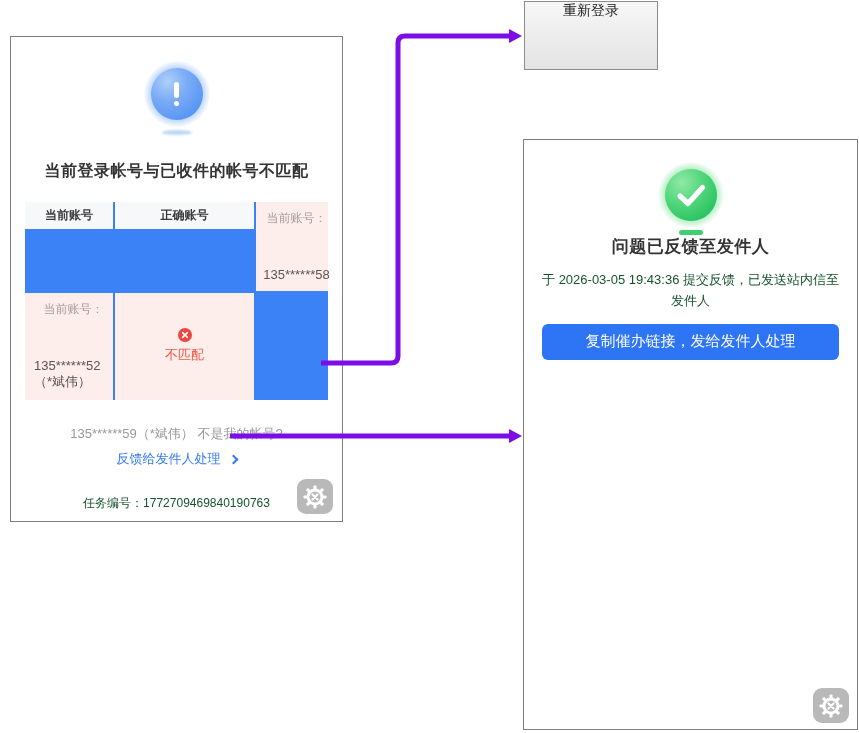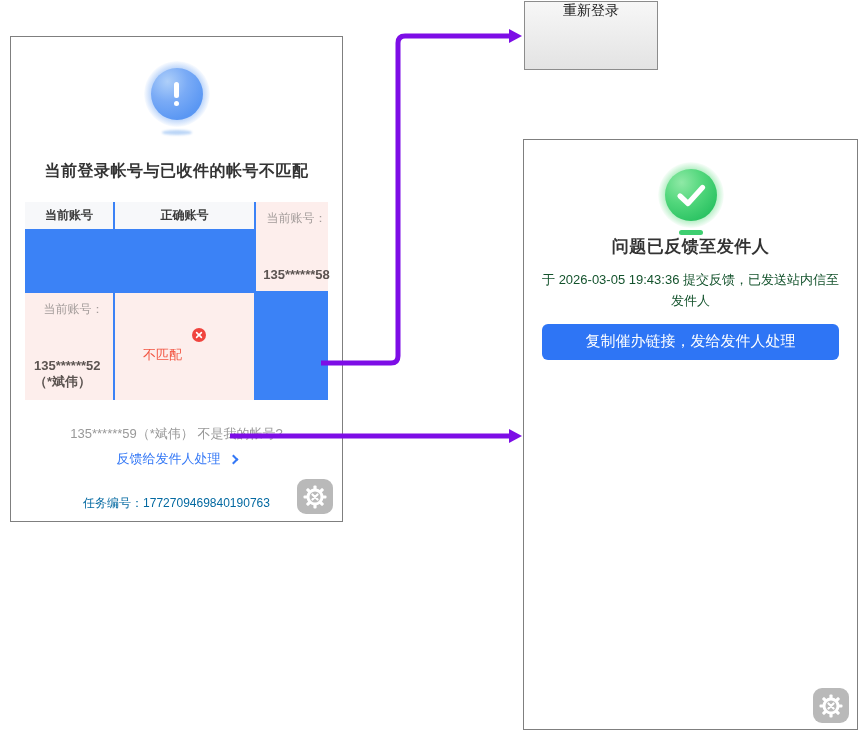--- a/index.html
+++ b/index.html
@@ -27,34 +27,34 @@
 
   
   .lp-title { margin-top:26px; font-size:16px; font-weight:bold; color:#333; letter-spacing:.5px; }
   .lp-sub { margin-top:12px; padding:0 12px; font-size:13px; color:#8a8f97; line-height:1.6; }
   .acct-table { margin:20px 14px 0; display:grid; grid-template-columns:88px 1fr 72px; gap:2px; background:#3b82f6; }
   .th { background:#f7f8fa; height:27px; display:flex; align-items:center; justify-content:center; gap:4px;
         font-size:12px; font-weight:bold; color:#3a3a3a; }
   .td { background:#fdeeec; padding:8px 0 9px; display:flex; flex-direction:column; justify-content:center; gap:4px; }
   .td-left { align-items:center; padding-left:9px; text-align:left;gap:40px; }
   .cell-label { font-size:12px; color:#a39c9a; }
-  .cell-value { font-size:13px; color:#5c5451;font-weight:bold; }
+  .cell-value { font-size:13px; color:#5c5451; }
   .badge-x { width:14px; height:14px; border-radius:50%; background:#f0443e; display:inline-flex; align-items:center; justify-content:center; margin:0 auto; }
   .mismatch-text { font-size:13px; color:#f25643; }
-  .td-match { align-items:flex-start;padding-left:28px; }
+  .td-match { align-items:center; }
 
   .btn-primary { margin:25px 14px 0; height:36px; border:none; width:calc(100% - 28px);
                  background:#2e75f5; color:#fff; font-size:15px; border-radius:6px; cursor:pointer;
                  display:flex; align-items:center; justify-content:center;
                  font-family:"Liberation Sans","DejaVu Sans",sans-serif; }
   .lp-gray { margin-top:25px; font-size:13px; color:#999; }
   .lp-link { margin-top:7px; font-size:13px; color:#3478f6; display:inline-flex; align-items:center; gap:8px; cursor:pointer; }
   .chev { width:7px; height:7px; border-top:2px solid #3478f6; border-right:2px solid #3478f6;
           transform:rotate(45deg); margin-left:1px; display:inline-block; }
-  .task-id { position:absolute; bottom:9px; left:0; width:100%; font-size:12px; color:#0369a1;text-align:center; }
+  .task-id { position:absolute; bottom:9px; left:0; width:100%; font-size:12px; color:#14532d;text-align:center; }
 
   .gear-btn { position:absolute; width:36px; height:35px; background:#b9b9b9; border-radius:9px;
               display:flex; align-items:center; justify-content:center; cursor:pointer; }
   .gear-left  { right:9px; bottom:7px; }
   .gear-right { right:8px; bottom:6px; }
 
   
   .relogin { position:absolute; left:524px; top:1px; width:134px; height:69px;
              border:1px solid #8c8c8c; background:linear-gradient(180deg,#f7f7f7 0%, #e3e3e3 100%);
              display:flex; align-items:flex-start; justify-content:center; font-size:14px; color:#1a1a1a; cursor:pointer; }

